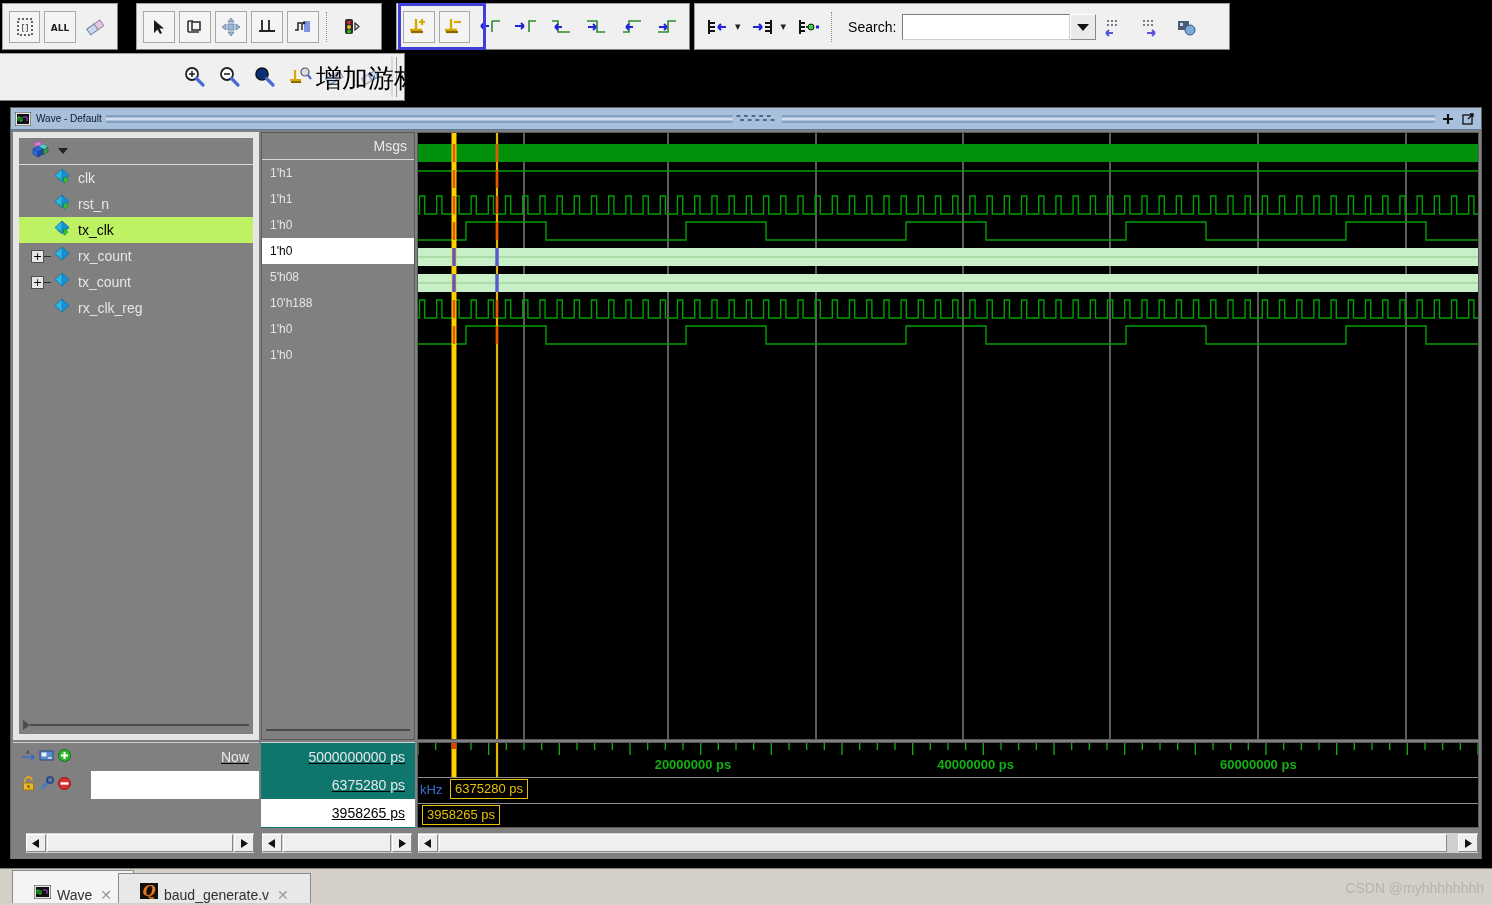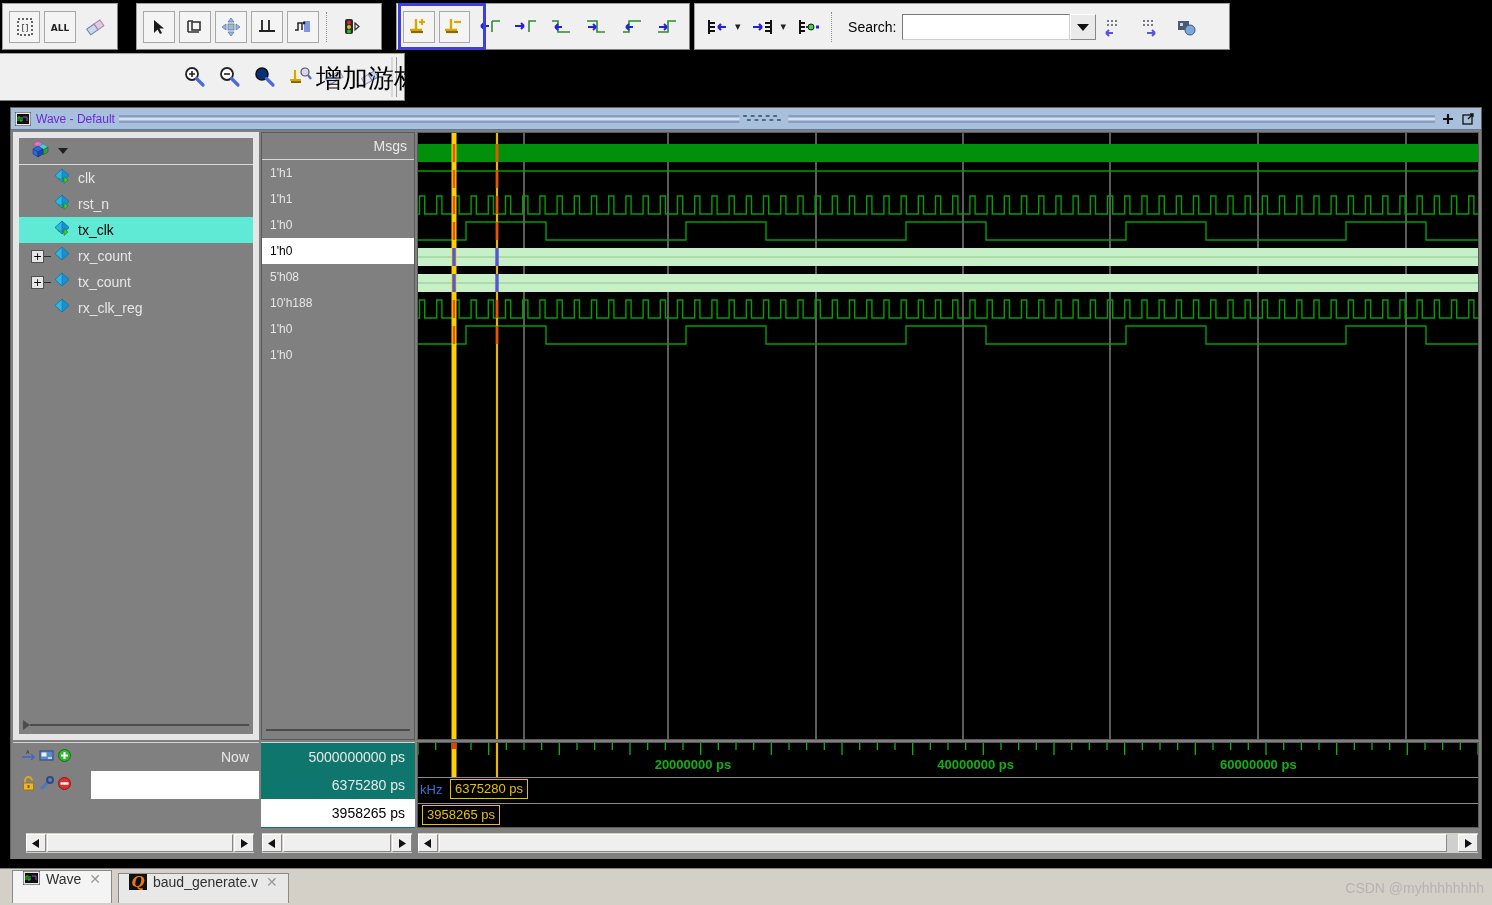--- a/index.html
+++ b/index.html
@@ -64,21 +64,21 @@
   #wave-window {
     position:absolute; left:10px; top:107px; width:1472px; height:752px;
     border:1px solid #646464; background:#808080;
   }
   #wave-title {
     height:22px; background:#a8c0dc;
     display:flex; align-items:center; padding:0 2px;
     border-bottom:1px solid #5a7a9a;
   }
   .wt-icon { width:16px; height:14px; margin:0 5px 0 2px; }
-  .wt-text { font-size:12px; color:#6d28d9; white-space:nowrap; }
+  .wt-text { font-size:10px; color:#0f172a; white-space:nowrap; }
   .wt-grip { flex:1; height:14px; margin:0 4px; position:relative; }
   .wt-btn {
     width:18px; height:18px; margin-right:2px; background:#a8c0dc;
     display:flex; align-items:center; justify-content:center;
     font-size:14px; color:#000; cursor:pointer;
   }
 
   #wave-body { position:relative; height:729px; background:#808080; }
 
   
@@ -108,21 +108,21 @@
   .tri-down {
     width:0;height:0;border-left:5px solid transparent;border-right:5px solid transparent;
     border-top:6px solid #202020; margin-left:7px;
   }
 
   .sig-row {
     height:26px; display:flex; align-items:center;
     font-size:14px; color:#e6e6e6; padding-left:12px;
     white-space:nowrap; position:relative;
   }
-  .sig-row.sel { background:#5eead4; color:#000; }
+  .sig-row.sel { background:#bef264; color:#000; }
   .sig-row .expander {
     width:13px;height:13px;background:#e6e6e6;border:1px solid #505050;
     display:flex;align-items:center;justify-content:center;
     font-size:11px;line-height:11px;color:#000;margin-right:0px; flex:0 0 auto;
     font-family:"DejaVu Sans", sans-serif;
   }
   .sig-row .connector { width:7px; height:1px; background:#303030; }
   .sig-row .ind { width:20px; flex:0 0 auto; }
   .diamond { margin:0 6px 0 2px; flex:0 0 auto; }
 
@@ -144,21 +144,21 @@
 
   
   .pane-cinfo-names {
     position:absolute; left:2px; top:612px; width:246px; height:86px;
     background:#808080; border-top:1px solid #d0d0d0;
   }
   .pane-cinfo-vals {
     position:absolute; left:250px; top:612px; width:154px; height:86px;
     background:#0f766e; border-top:1px solid #d0d0d0;
   }
-  .cinfo-row { height:28px; display:flex; align-items:center; position:relative; }
+  .cinfo-row { height:28px; display:flex; align-items:center; position:relative;text-decoration:underline; }
   .cinfo-icons { display:flex; align-items:center; gap:3px; padding-left:8px; width:78px; }
   .cinfo-label {
     flex:1; text-align:right; padding-right:10px;
     font-size:14px; color:#e8e8e8; white-space:nowrap;
   }
   .cinfo-row.sel .cinfo-label { color:#000; }
   .cinfo-row.sel .lbl-bg {
     position:absolute; left:78px; right:0; top:0; bottom:0; background:#fff;
   }
   .cinfo-val {
@@ -204,21 +204,21 @@
     background:#efefef; border:1px solid #888;
     border-top-color:#fff;border-left-color:#fff; }
 
   
   #tabbar {
     position:absolute; left:0; bottom:0; width:1492px; height:37px;
     background:#d4d0c8; border-top:1px solid #808080;
   }
   .tab {
     position:absolute; bottom:2px; height:30px;
-    display:flex; align-items:flex-start; padding:0 10px;
+    display:flex; align-items:flex-end; padding:0 21px;
     border:1px solid #8a8a8a; border-bottom:none;
     background:#e8e8e8; cursor:pointer;
   }
   .tab.active { background:#f4f4f4; height:33px; }
   .tab-label { font-size:14px; color:#303030; margin:0 6px; white-space:nowrap; }
   .tab-close { font-size:14px; color:#999; margin-left:2px; }
   .watermark {
     position:absolute; right:8px; bottom:9px;
     font-size:14px; color:#b4b4b4; white-space:nowrap;
   }

